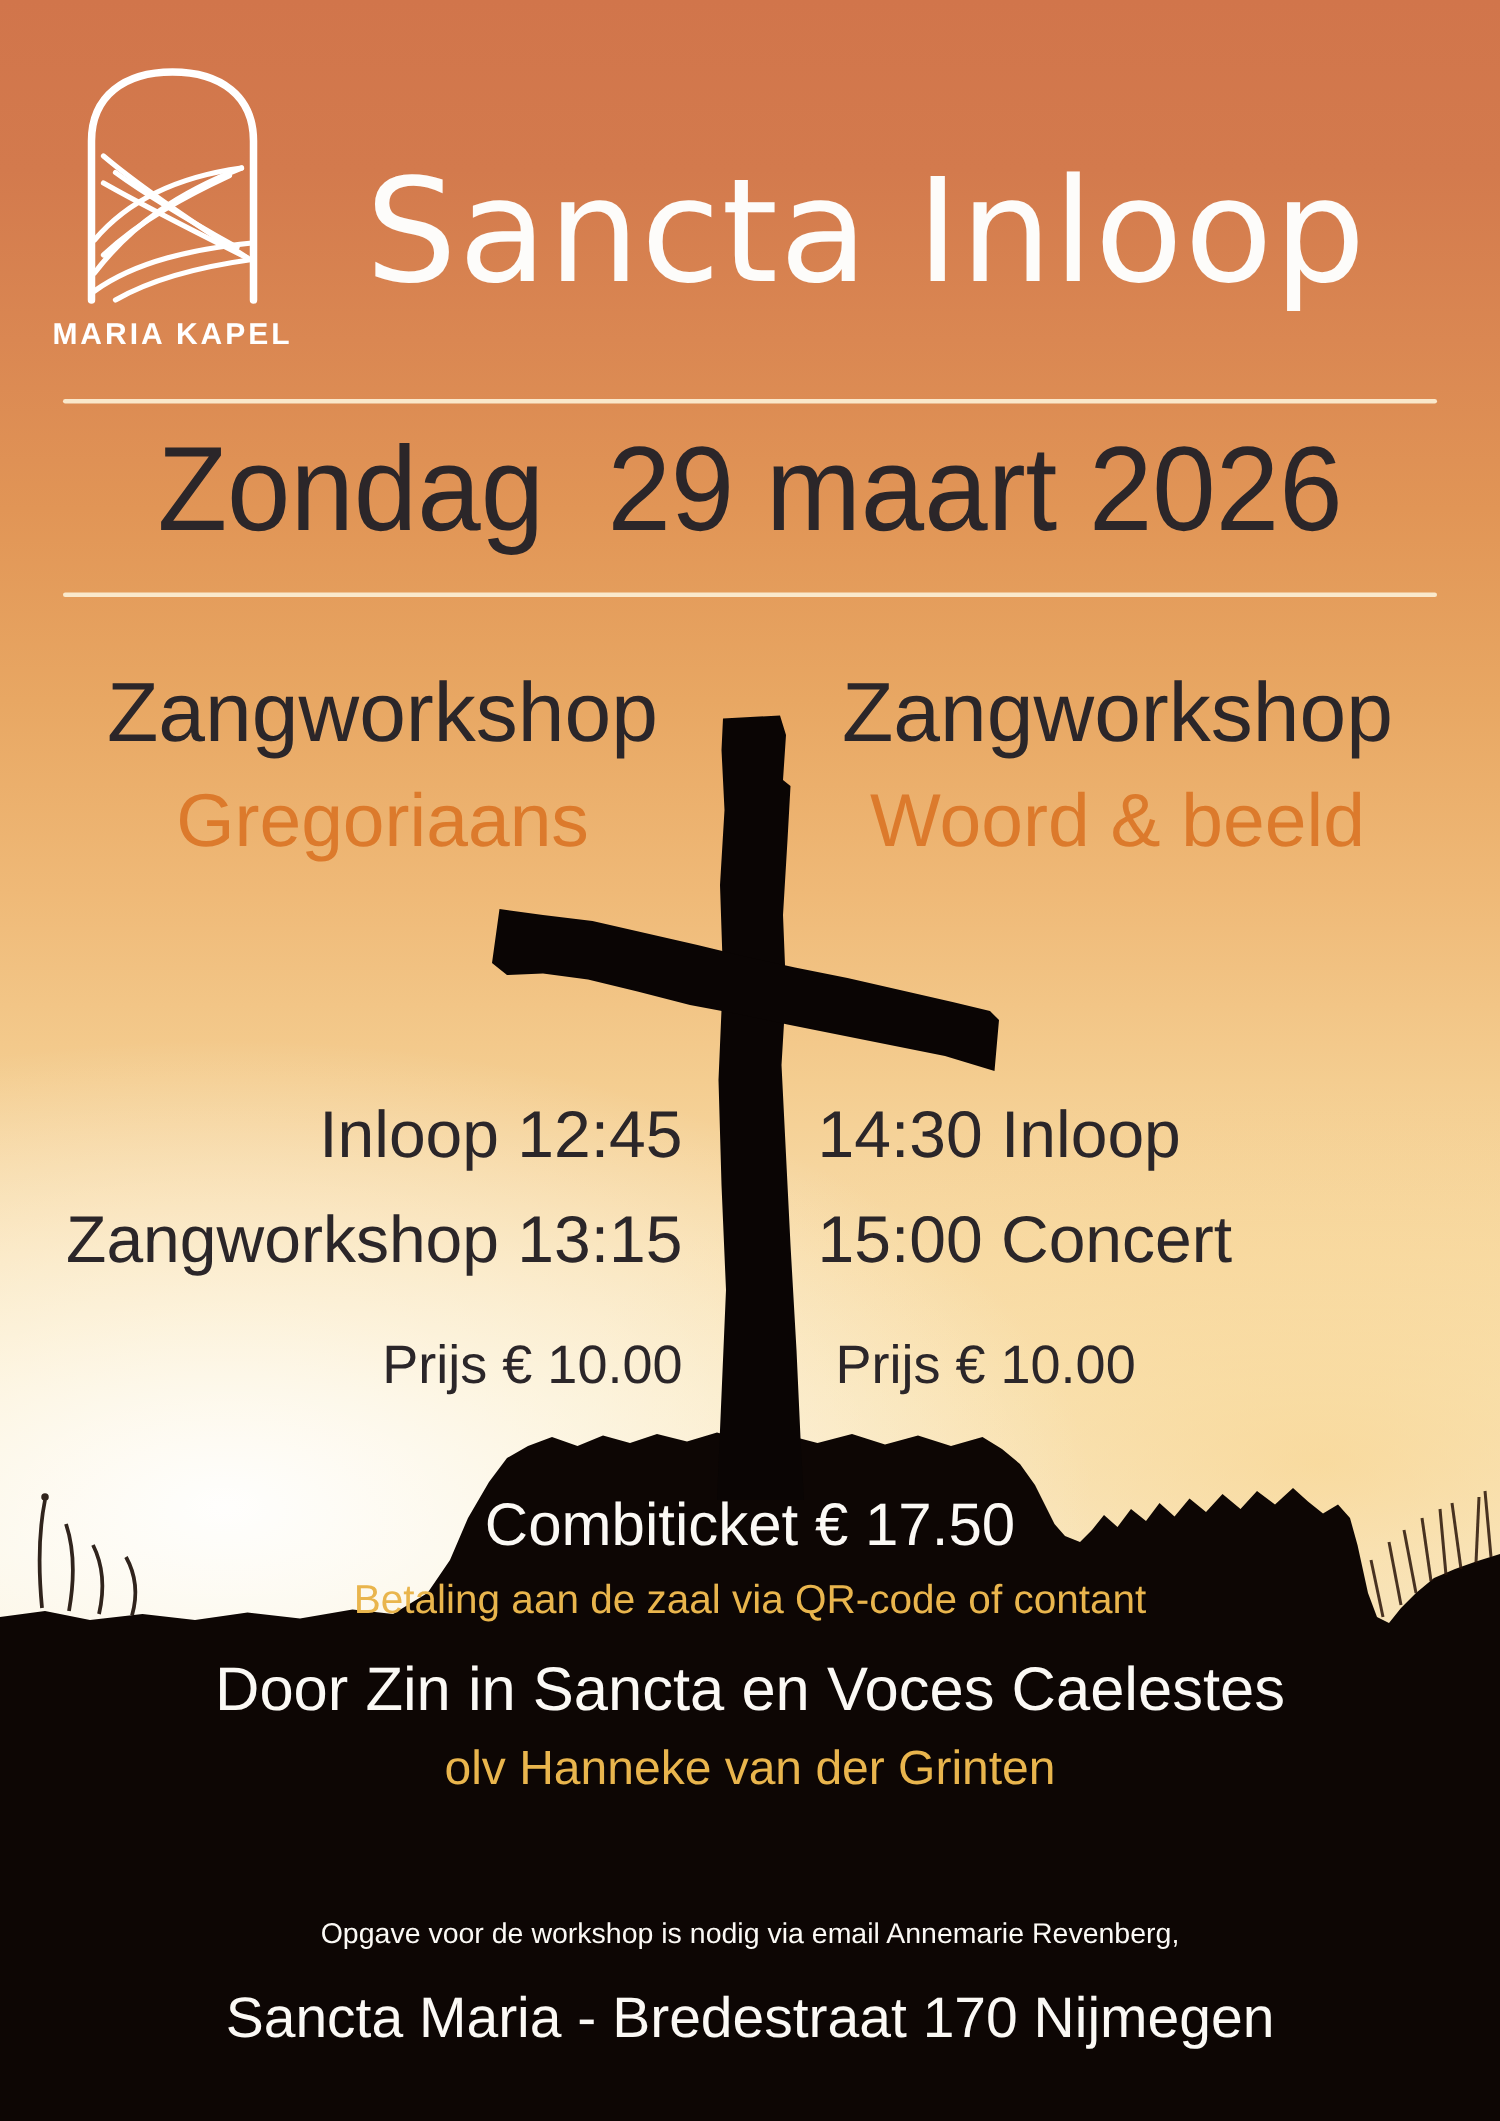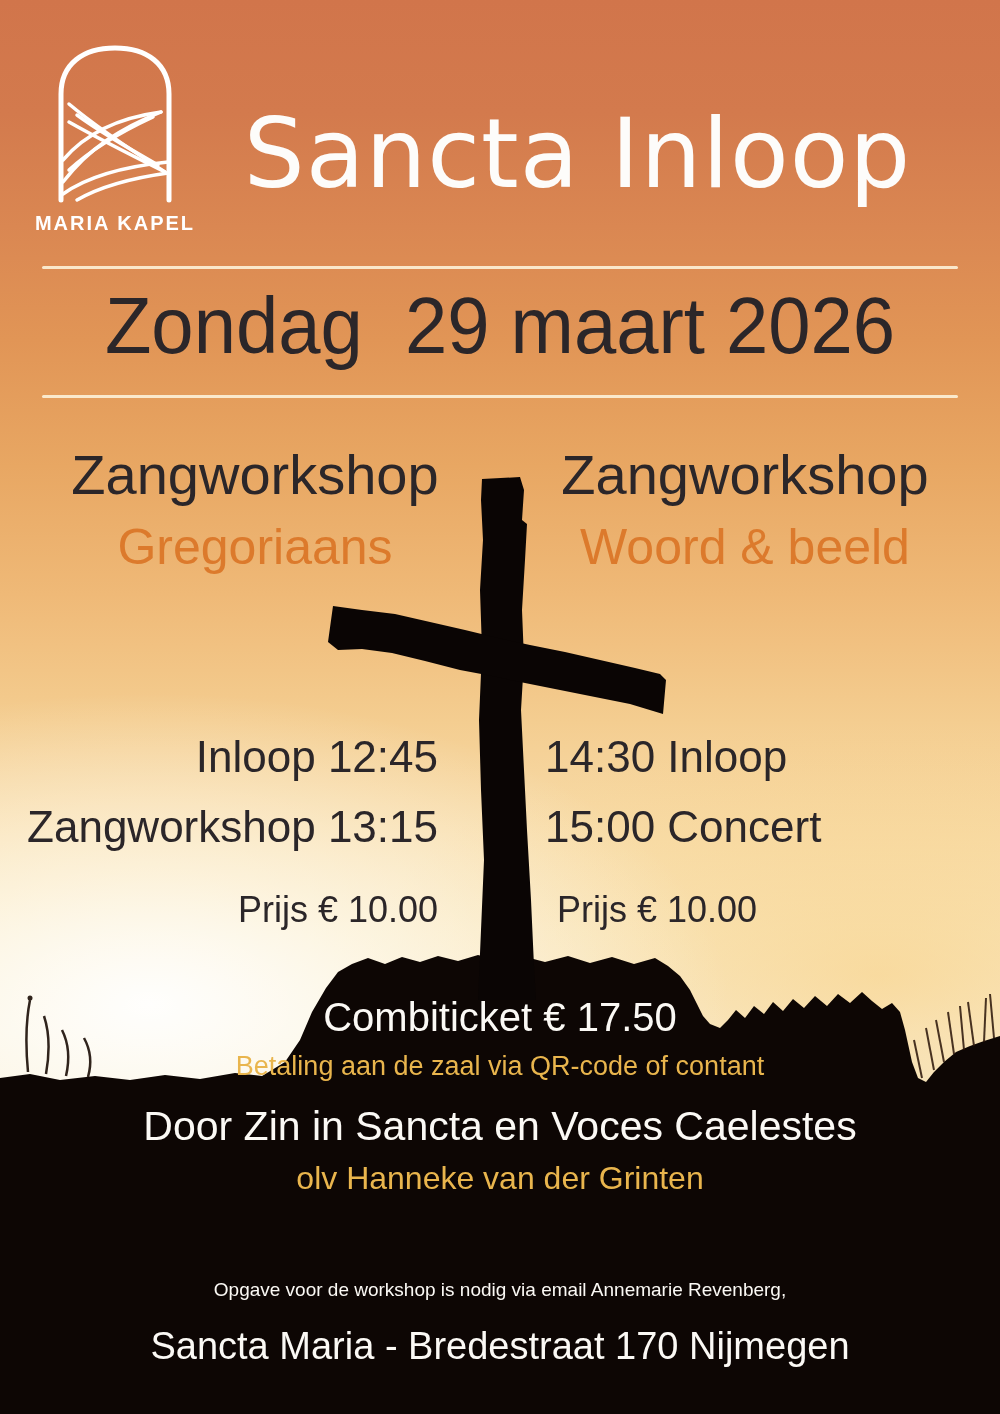--- a/index.html
+++ b/index.html
@@ -33,21 +33,21 @@
     background:rgba(252,240,214,0.92);border-radius:2px;}
   .rule-top{top:266px;}
   .rule-bottom{top:395px;}
   .date{top:282px;font-size:80px;font-weight:400;color:var(--dark-text,#2b2629);
     white-space:pre;transform:scaleX(0.95);transform-origin:center;}
   
   .head-left{left:40px;width:430px;text-align:center;}
   .head-right{left:530px;width:430px;text-align:center;}
   .event-name{top:444px;font-size:56px;font-weight:500;color:var(--dark-text,#2b2629);}
   .event-subtitle{top:520px;font-size:50px;font-weight:500;color:var(--accent-orange,#dc7a2c);}
-  .col-left{left:23px;width:415px;text-align:right;}
+  .col-left{left:40px;width:415px;text-align:right;}
   .col-right{left:545px;width:420px;text-align:left;}
   .time1{top:733px;}
   .time2{top:803px;}
   .time{font-size:44px;font-weight:400;color:var(--dark-text,#2b2629);}
   .price{top:890px;font-size:36px;color:var(--dark-text,#2b2629);}
   .price.pl{padding-right:24px;}
   .price.pr{padding-left:12px;}
   
   .combi{top:995px;font-size:40px;color:var(--light-text,#fbf9f5);}
   .payment{top:1052px;font-size:27px;color:var(--gold,#e9b54d);}

